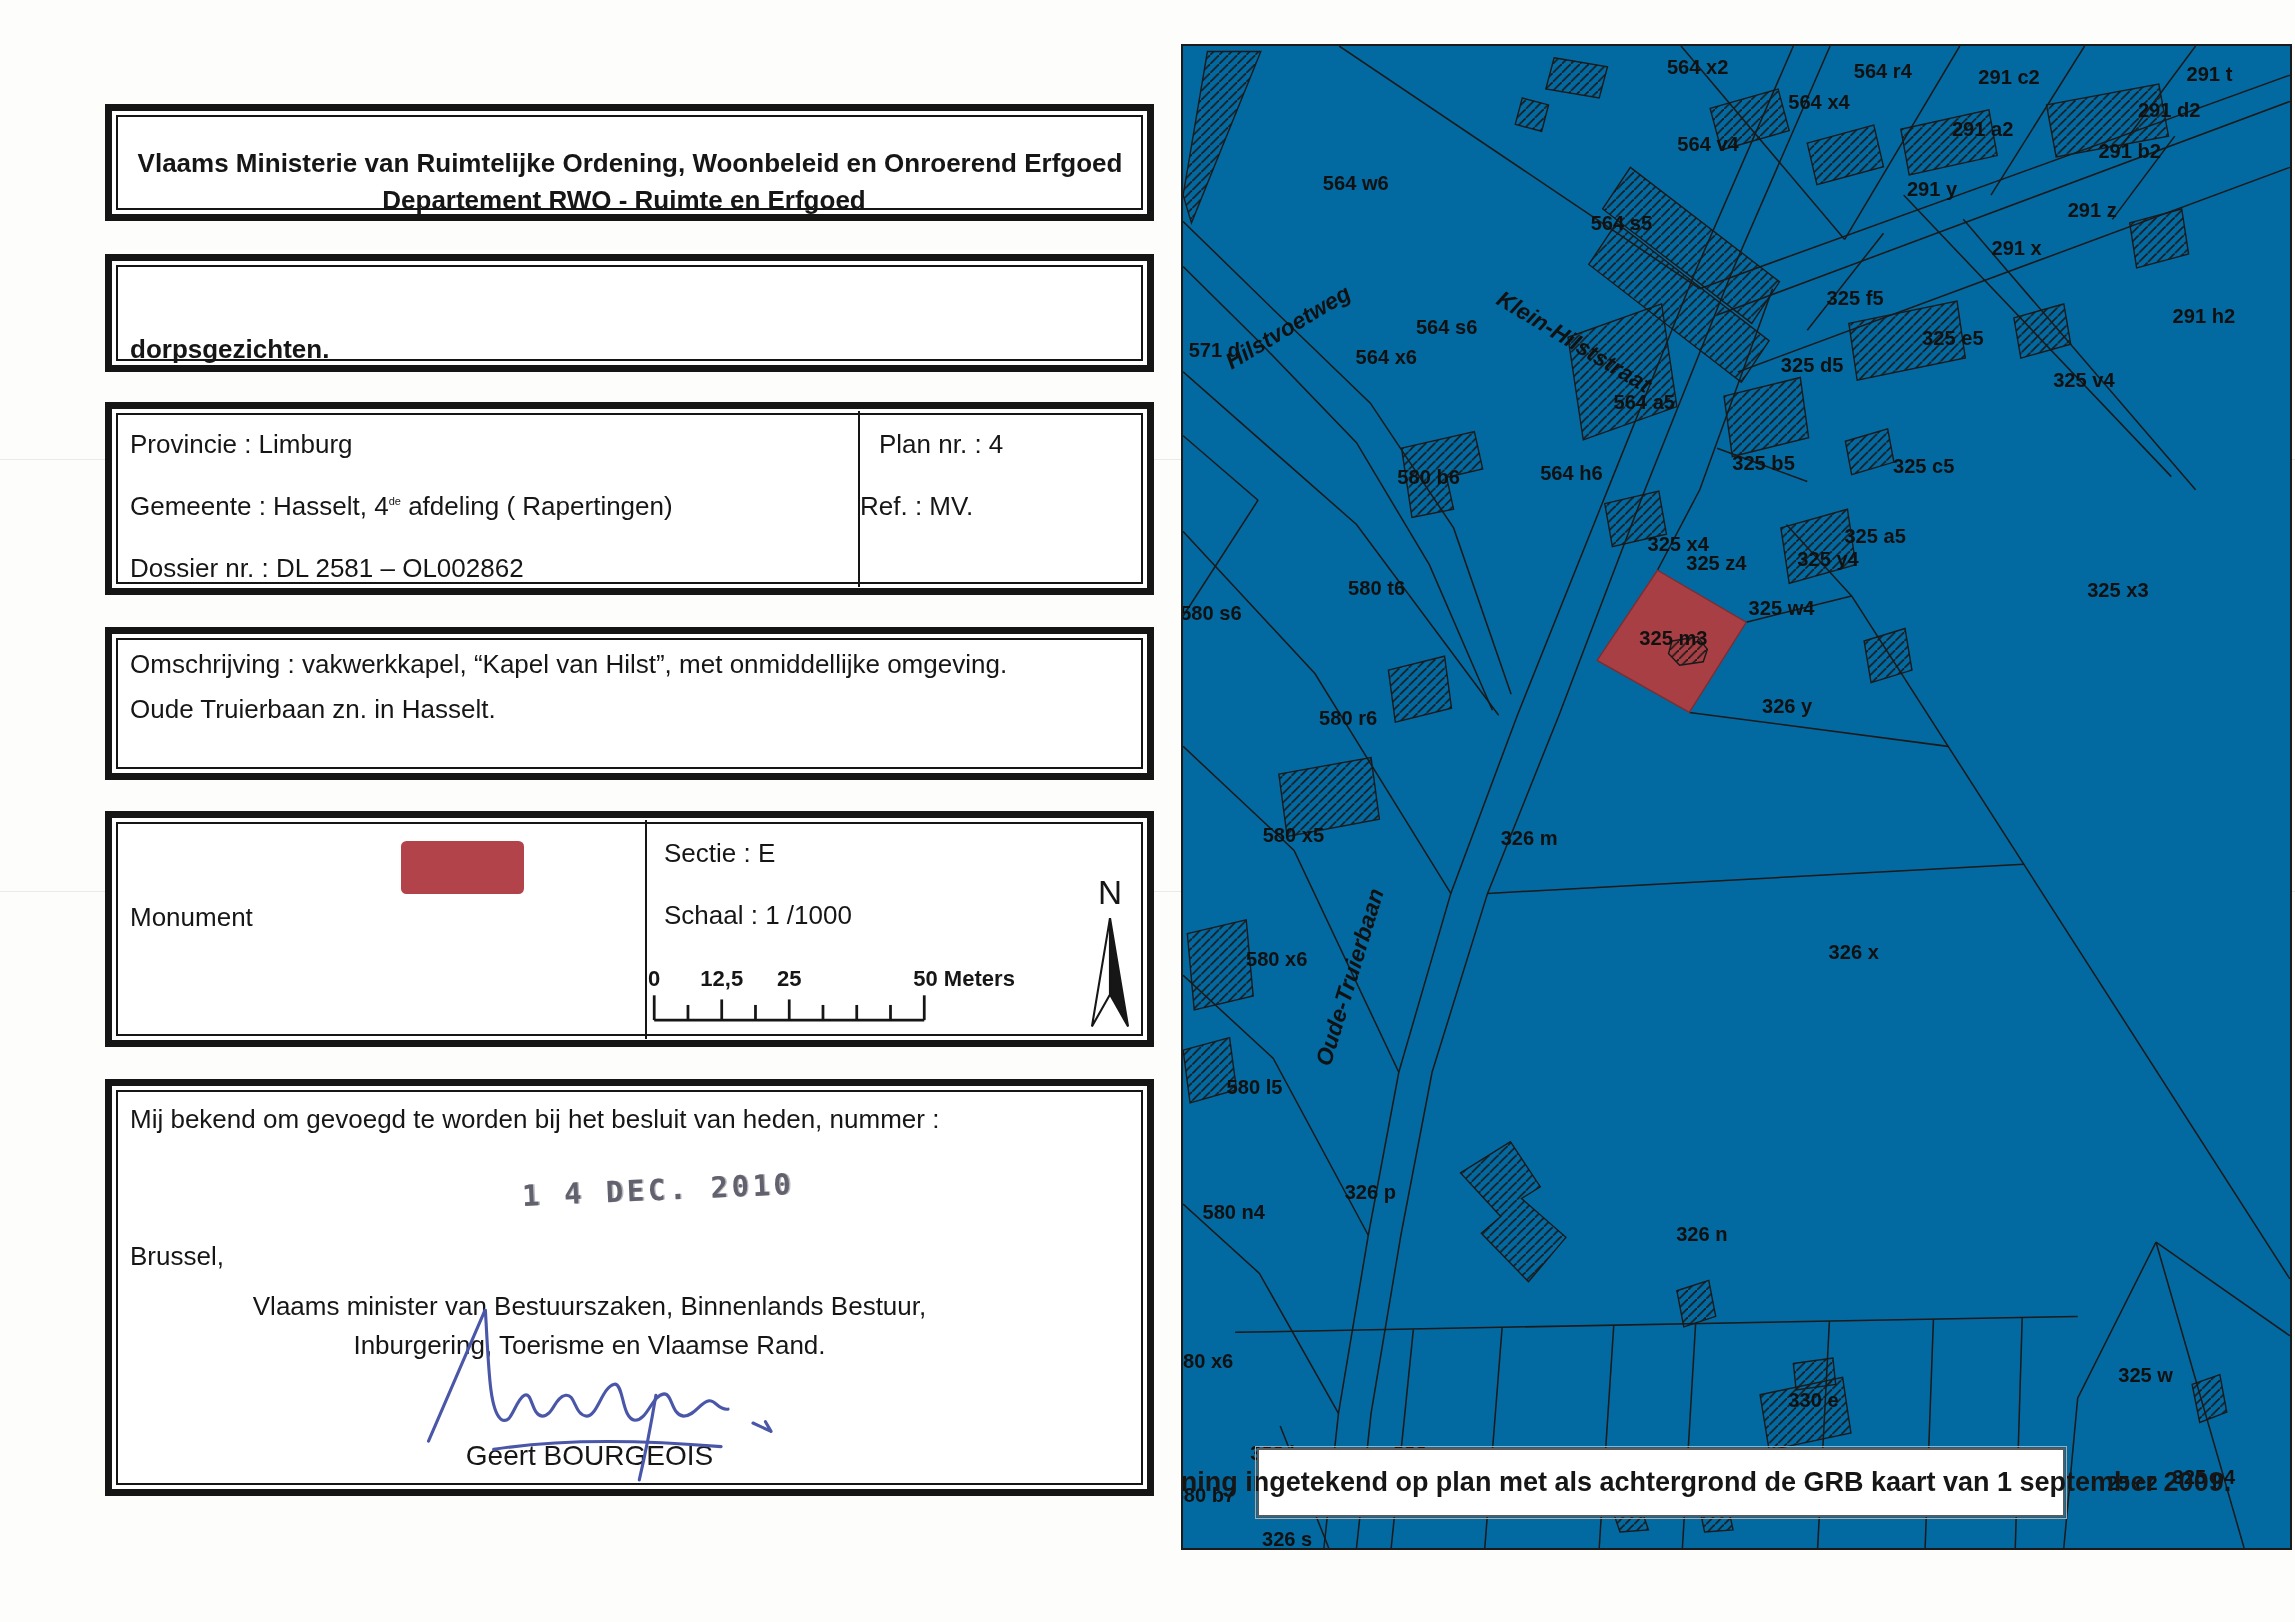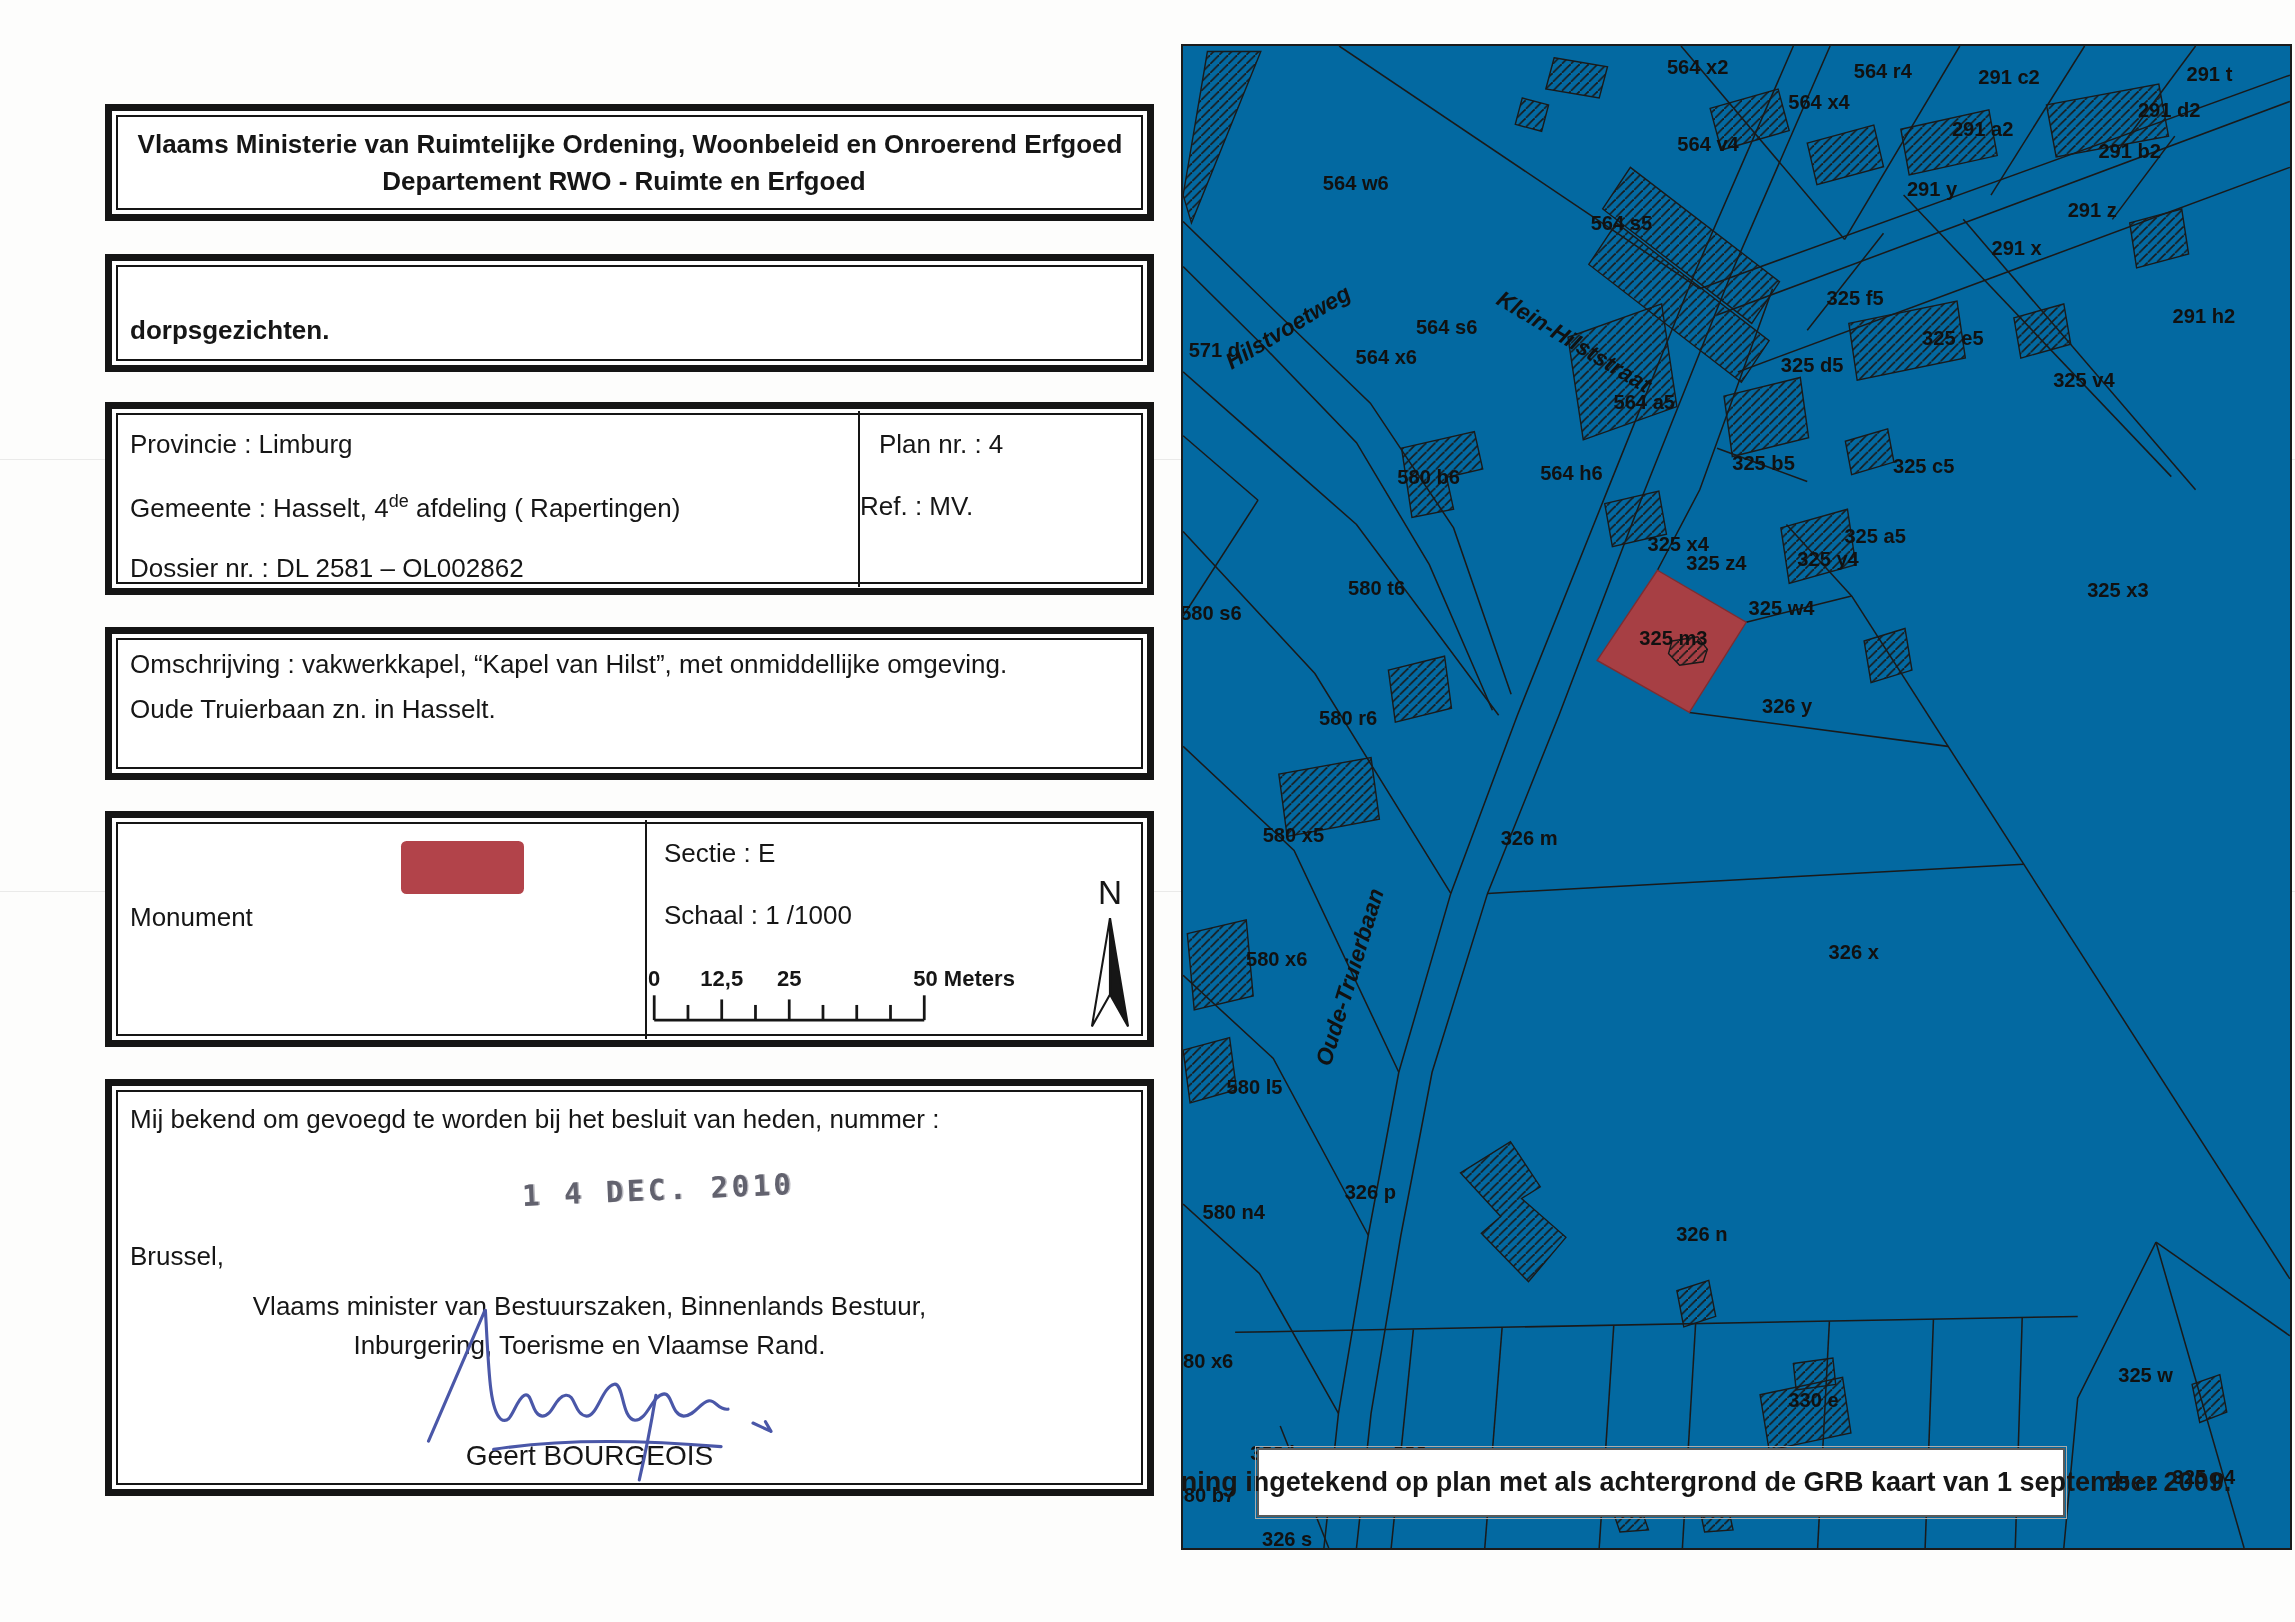--- a/index.html
+++ b/index.html
@@ -2,23 +2,23 @@
 <html style="font-size:11px"><head>
 <meta charset="utf-8">
 <style>
   html,body{margin:0;padding:0;background:#e8e8e8;}
   .page{position:relative;width:2295px;height:1623px;background:#fdfdfc;overflow:hidden;
         font-family:"Liberation Sans","DejaVu Sans",sans-serif;color:#161616;}
   
   .dbox{position:absolute;border:7px solid #151515;background:#fff;box-sizing:border-box;}
   .dbox .inner{position:absolute;left:4.2px;top:4.2px;right:4.2px;bottom:4.2px;border:2.8px solid #151515;}
   .t{position:absolute;font-size:26px;white-space:nowrap;}
-  .b{font-weight:700;}
+  .b{font-weight:700;margin-top:19px;}
   .center{text-align:center;}
-  sup{font-size:18px;}
+  sup{font-size:11px;}
   .scanline{position:absolute;left:0;width:2295px;height:1.4px;background:rgba(150,150,150,.18);}
   
   .map{position:absolute;left:1181px;top:44px;width:1107px;height:1502px;
        border:2.8px solid #1b1b1b;background:#0369a1;box-sizing:content-box;overflow:hidden;}
   .map svg{position:absolute;left:0;top:0;}
   .footnote{position:absolute;left:74px;top:1402px;width:804px;height:65px;background:#fff;
             border:2.8px solid #5a5a5a;outline:1.4px solid #ababab;outline-offset:1.4px;
             display:flex;align-items:center;justify-content:center;
             font-size:27px;font-weight:700;white-space:nowrap;}
   .stamp{position:absolute;left:522px;top:1173px;font-family:"DejaVu Sans Mono",monospace;

